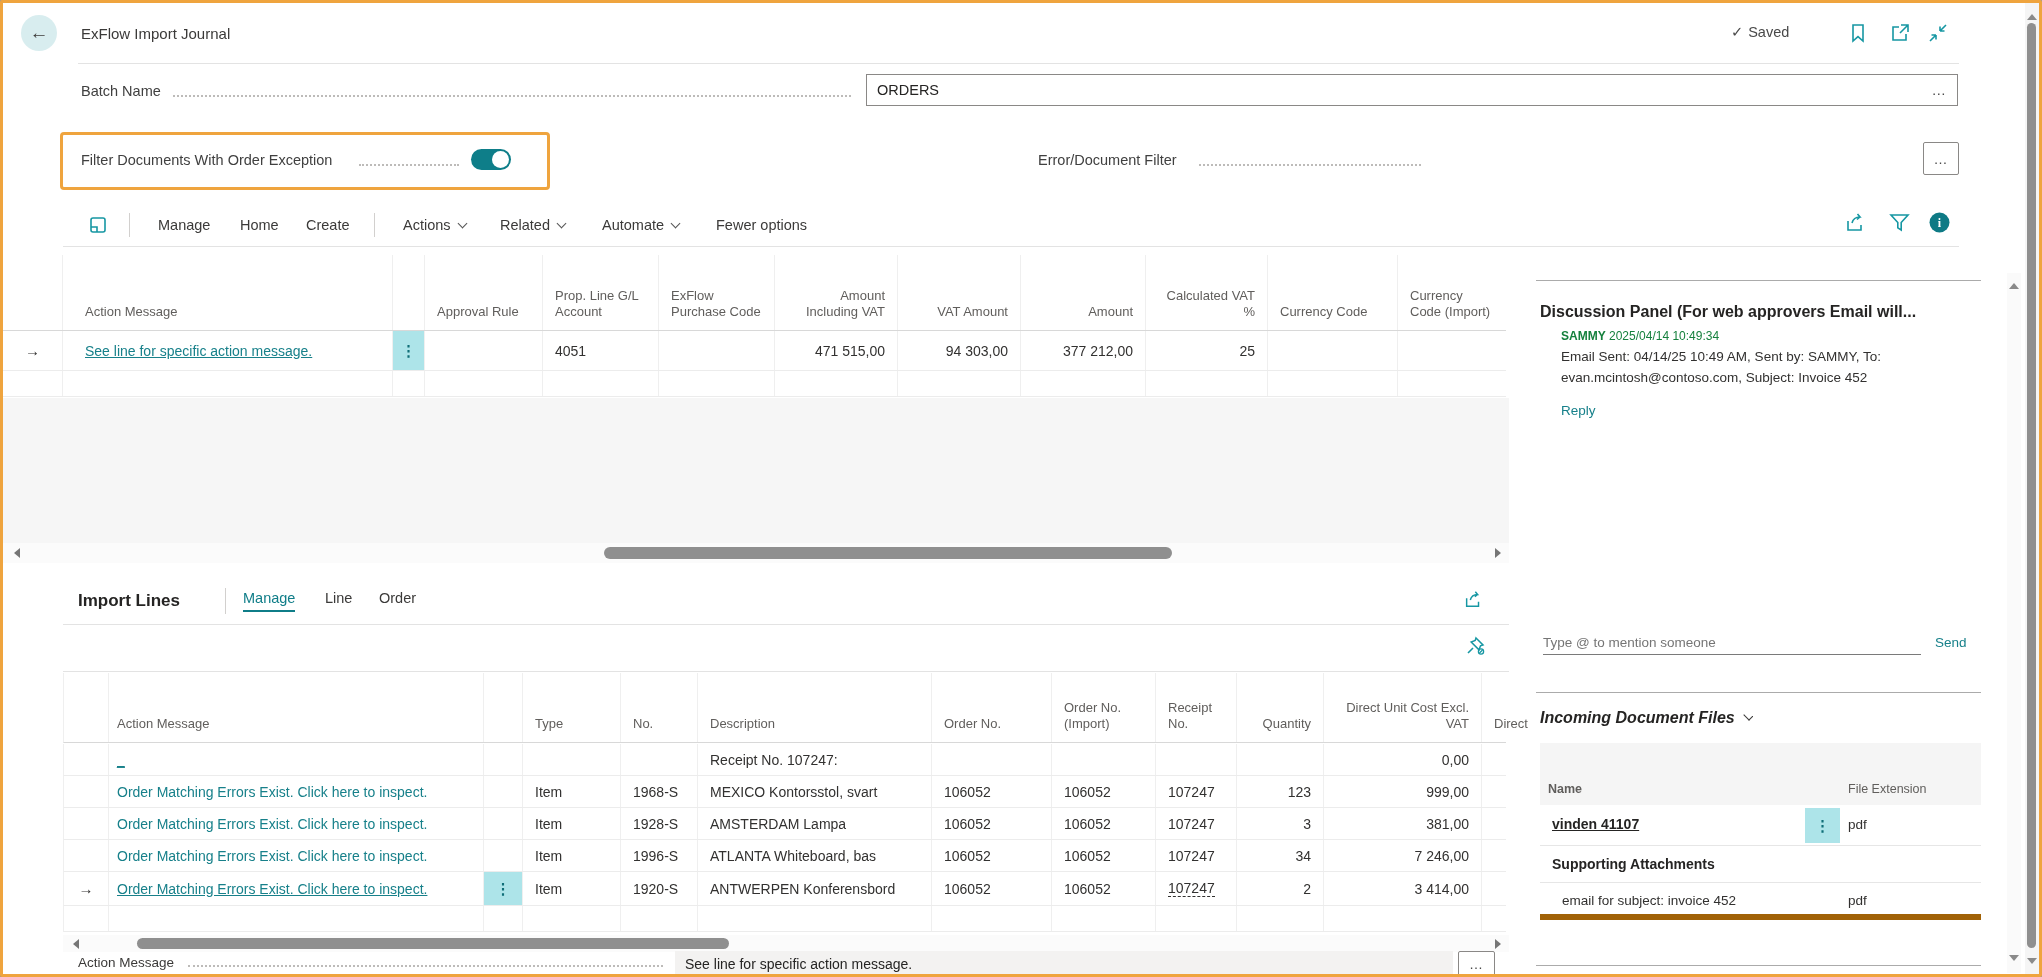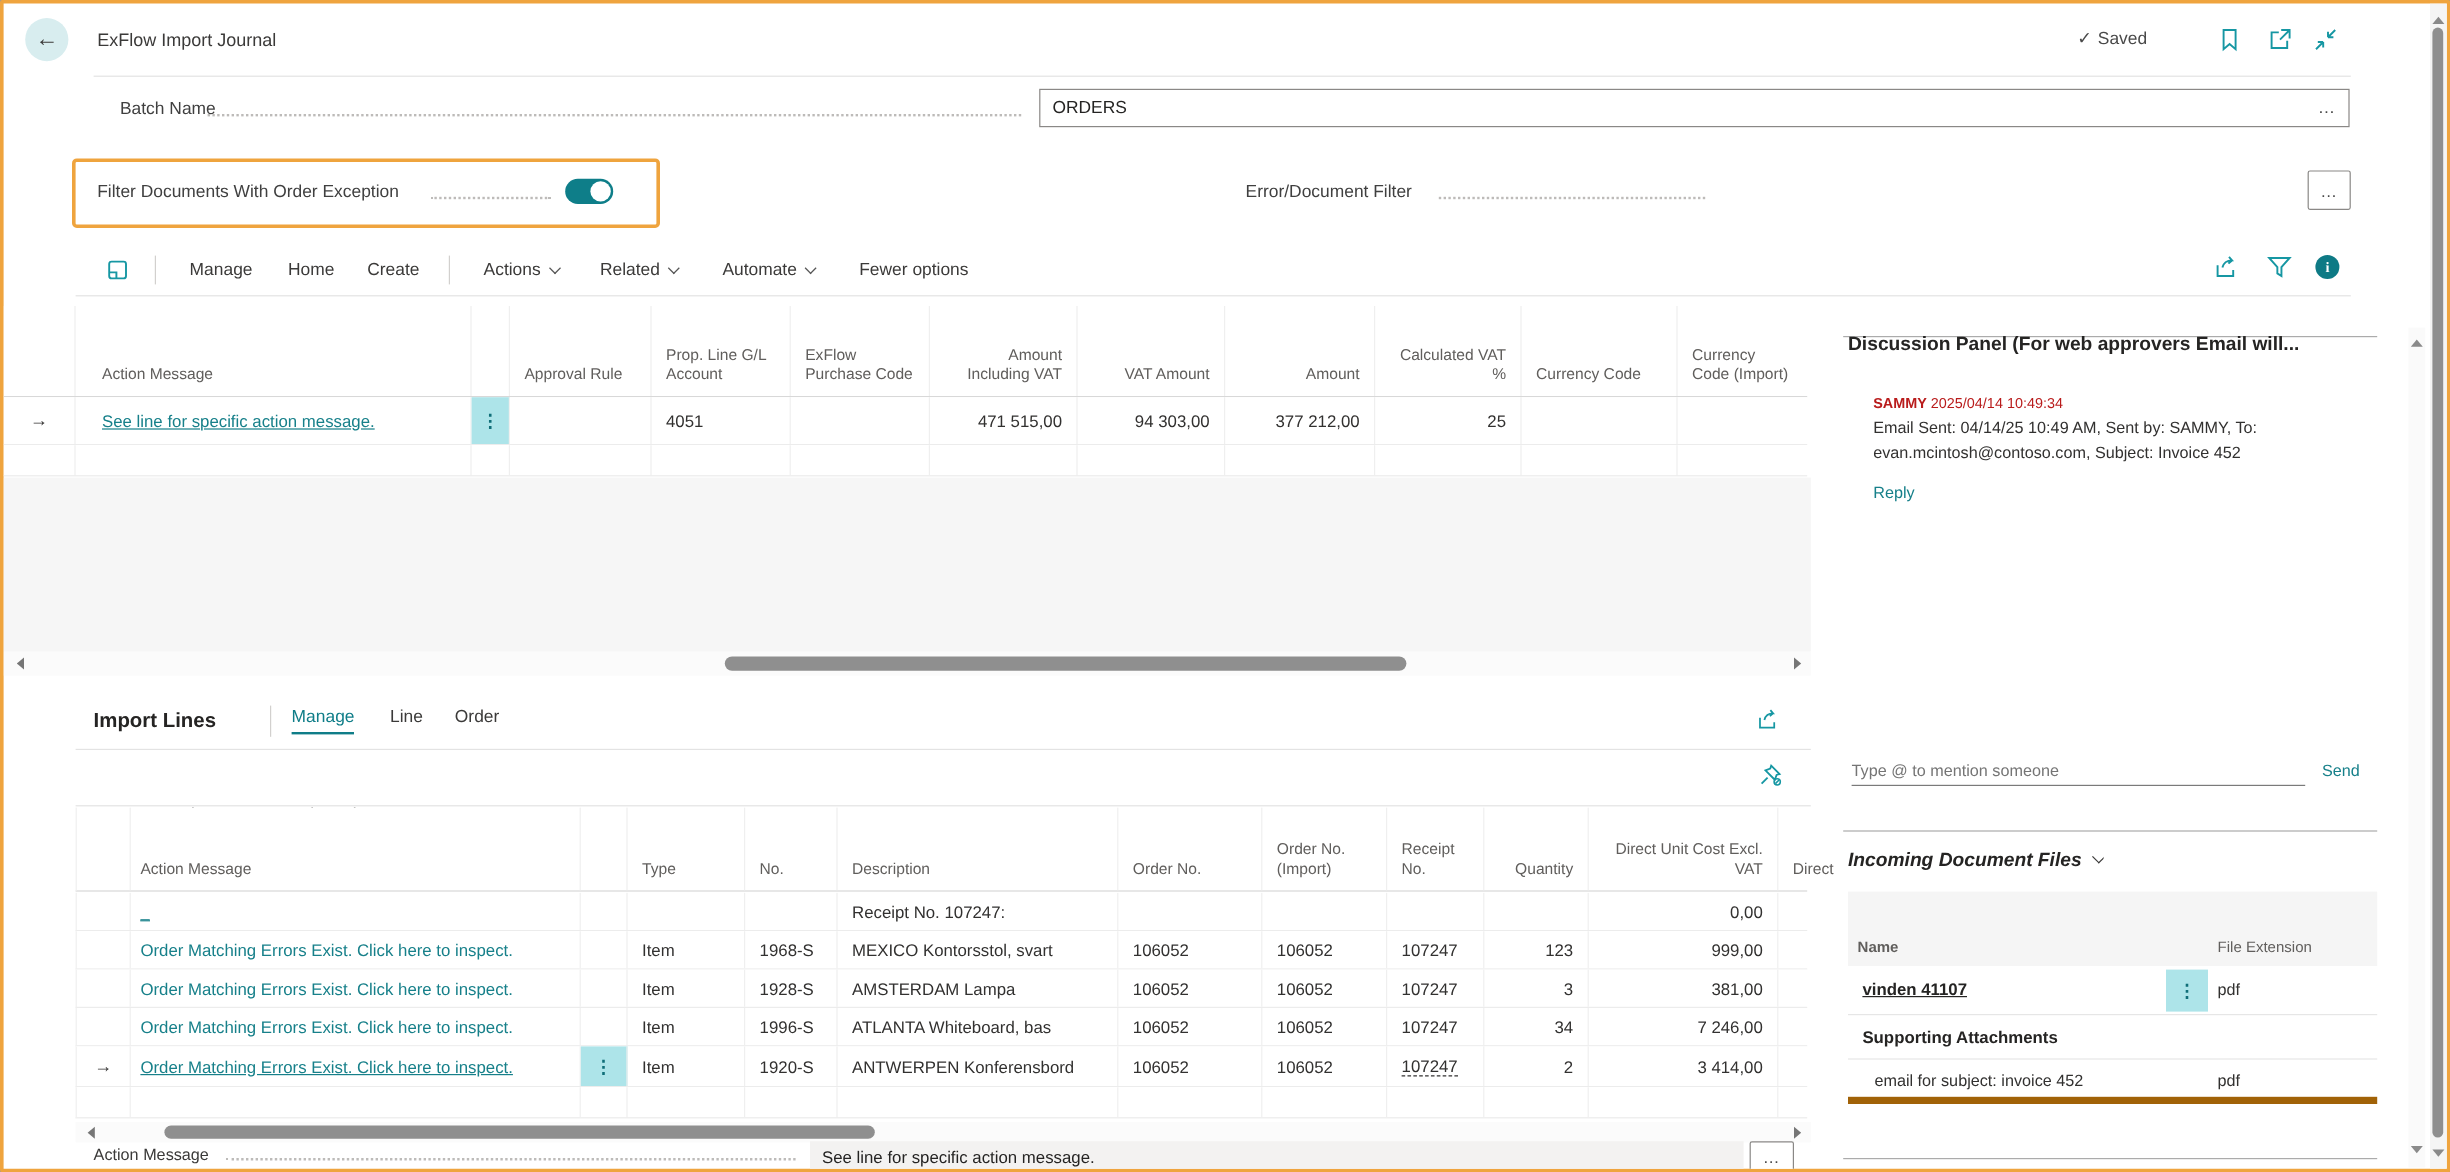--- a/index.html
+++ b/index.html
@@ -115,21 +115,21 @@
         <path d="M12 3h7v7M19 3l-8 8" fill="none" stroke="#1697a3" stroke-width="1.6"></path>
       </svg>
   </div>
   <div class="topicon" style="left:1924px;">
     <svg width="22" height="22" viewBox="0 0 22 22">
         <path d="M19 3l-6 6m0 0V4.5M13 9h4.5M3 19l6-6m0 0v4.5M9 13H4.5" fill="none" stroke="#1697a3" stroke-width="1.6"></path>
       </svg>
   </div>
   <div class="hr" style="left:75px; top:60px; width:1881px;"></div>
 
-  <div class="flabel" style="left:78px; top:80px;margin-left:19px;">Batch Name</div>
+  <div class="flabel" style="left:78px; top:80px;">Batch Name</div>
   <div class="leader" style="left:170px; top:92px; width:678px;"></div>
   <div class="tbox" style="left:863px; top:71px; width:1092px; height:32px;">
     <span>ORDERS</span>
     <span style="margin-left:auto; color:#494949; letter-spacing:1px;">…</span>
   </div>
 
   <div class="hlbox" style="left:57px; top:129px; width:490px; height:58px;"></div>
   <div class="flabel" style="left:78px; top:149px;">Filter Documents With Order Exception</div>
   <div class="leader" style="left:356px; top:161px; width:100px;"></div>
   <div class="toggle" style="left:468px; top:146px;">
@@ -409,22 +409,22 @@
 
   <div class="flabel" style="left:75px; top:952px; font-size:13.5px; color:#3b3a39;">Action Message</div>
   <div class="leader" style="left:185px; top:962px; width:475px;"></div>
   <div class="gbox" style="left:672px; top:948px; width:778px; height:25px; font-size:14px;">
     <span>See line for specific action message.</span>
   </div>
   <div class="morebtn" style="left:1455px; top:948px; width:37px; height:25px;">…</div>
 
   <div class="abs" style="left:1533px; top:277px; width:445px; height:0; border-top:1px solid #ababab;"></div>
 
-  <div class="panel-title" style="left:1537px; top:276px; width:441px;">Discussion Panel (For web approvers Email will...</div>
-  <div class="abs" style="left:1558px; top:326px; font-size:12px; color:#b91c1c;">
+  <div class="panel-title" style="left:1537px; top:300px; width:441px;">Discussion Panel (For web approvers Email will...</div>
+  <div class="abs" style="left:1558px; top:326px; font-size:12px; color:#15803d;">
     <span style="font-weight:bold;">SAMMY</span>
     <span>2025/04/14 10:49:34</span>
   </div>
   <div class="abs" style="left:1558px; top:344px; width:382px; font-size:13.5px; line-height:1.55; color:#323130;">Email Sent: 04/14/25 10:49 AM, Sent by: SAMMY, To: evan.mcintosh@contoso.com, Subject: Invoice 452</div>
   <div class="abs lnk" style="left:1558px; top:400px; font-size:13.5px;">Reply</div>
 
   <input class="abs" style="left: 1540px; top: 628px; width: 378px; height: 24px; border-top: none; border-right: none; border-left: none; border-image: initial; outline: none; border-bottom: 1px solid rgb(122, 122, 122); font-size: 13.5px; color: rgb(37, 36, 35); font-family: &quot;Liberation Sans&quot;, sans-serif; background: transparent;" placeholder="Type @ to mention someone">
   <div class="abs lnk" style="left:1932px; top:632px; font-size:13.5px;">Send</div>
 
   <div class="abs" style="left:1533px; top:689px; width:445px; height:0; border-top:1px solid #ababab;"></div>

